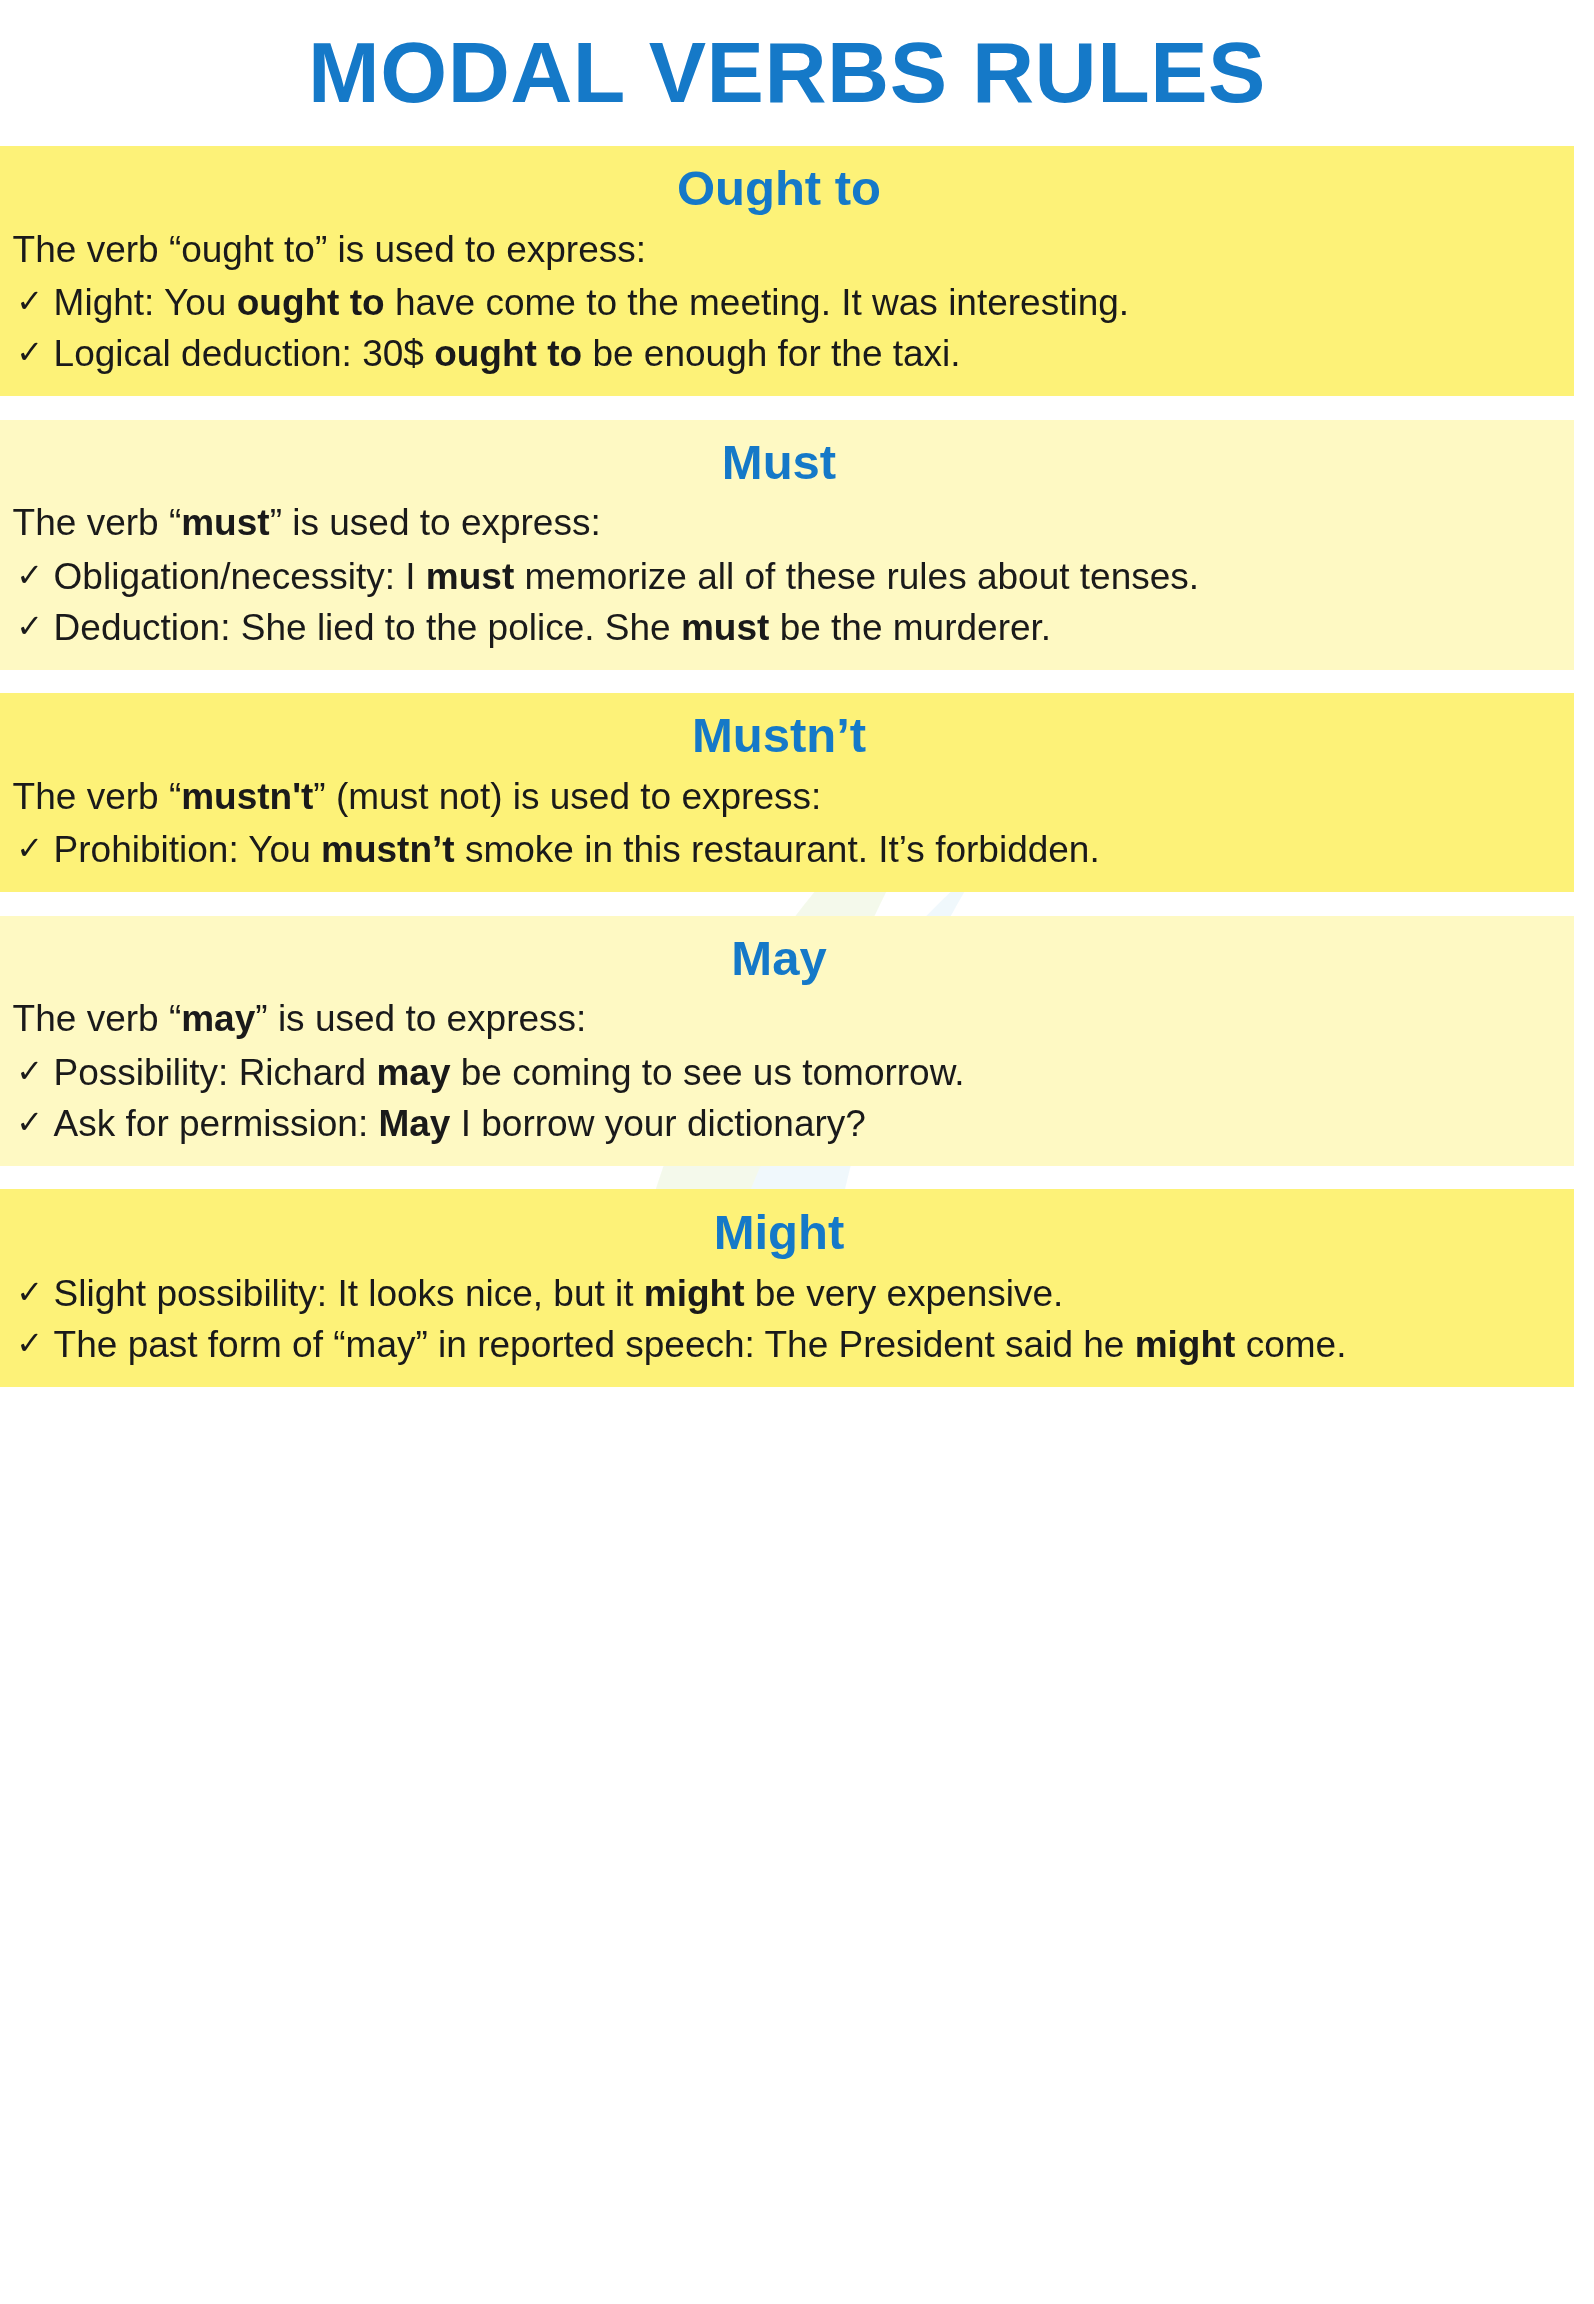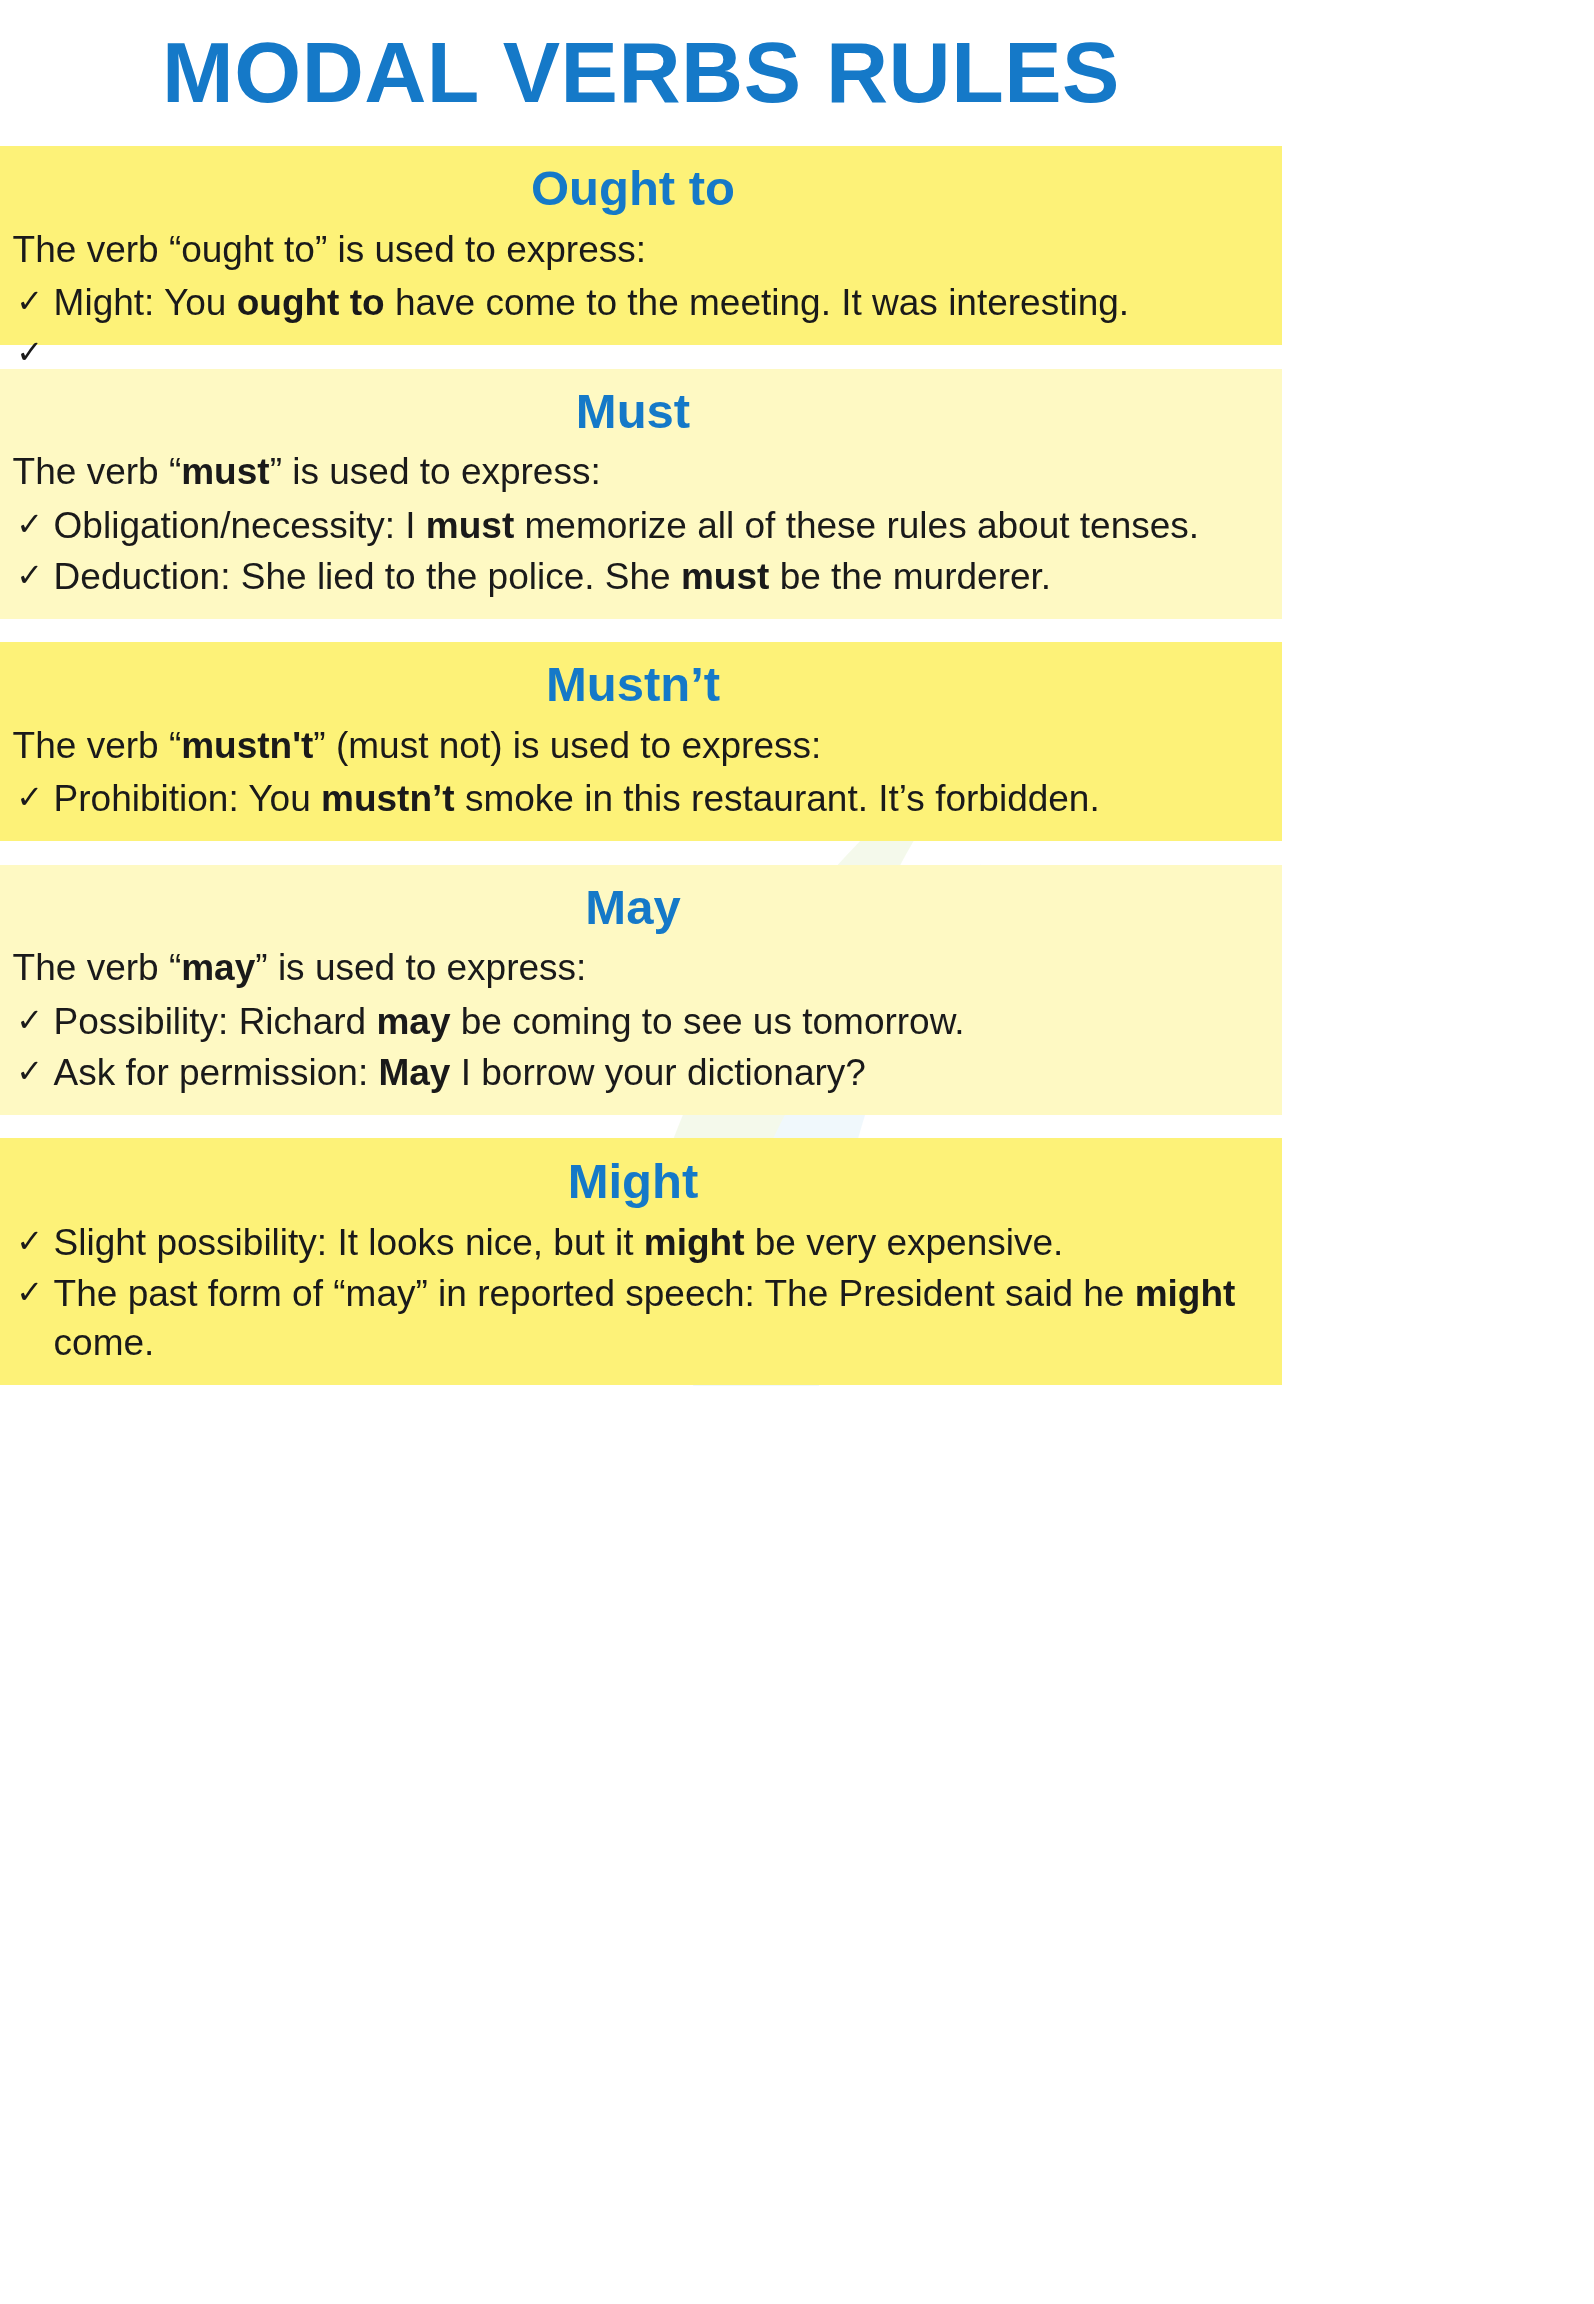--- a/index.html
+++ b/index.html
@@ -10,21 +10,21 @@
   body {
     width: 1595px;
     min-height: 2304px;
     font-family: "Liberation Sans", sans-serif;
     color: #1a1a1a;
     position: relative;
     overflow-x: hidden;
   }
 
   .page {
-    width: 1282px;
+    width: 1574px;
     position: relative;
   }
 
   
   .watermark {
     position: absolute;
     top: 684px;
     left: 558px;
     width: 558px;
     height: 810px;
@@ -103,21 +103,21 @@
   </svg>
 
   <div class="title">MODAL VERBS RULES</div>
 
   <div id="sections-root">
       <div class="section yellow">
         <div class="section-title">Ought to</div>
         <div class="lead"><span>The verb “ought to” is used to express:</span></div>
         <ul class="points">
           <li><span class="tick">✓</span><span><span>Might: You </span><b>ought to</b><span> have come to the meeting. It was interesting.</span></span></li>
-          <li><span class="tick">✓</span></li>
+          <li><span class="tick">✓</span><span><span>Logical deduction: 30$ </span><b>ought to</b><span> be enough for the taxi.</span></span></li>
         </ul>
       </div>
       <div class="section cream">
         <div class="section-title">Must</div>
         <div class="lead"><span>The verb “</span><b>must</b><span>” is used to express:</span></div>
         <ul class="points">
           <li><span class="tick">✓</span><span><span>Obligation/necessity: I </span><b>must</b><span> memorize all of these rules about tenses.</span></span></li>
           <li><span class="tick">✓</span><span><span>Deduction: She lied to the police. She </span><b>must</b><span> be the murderer.</span></span></li>
         </ul>
       </div>

